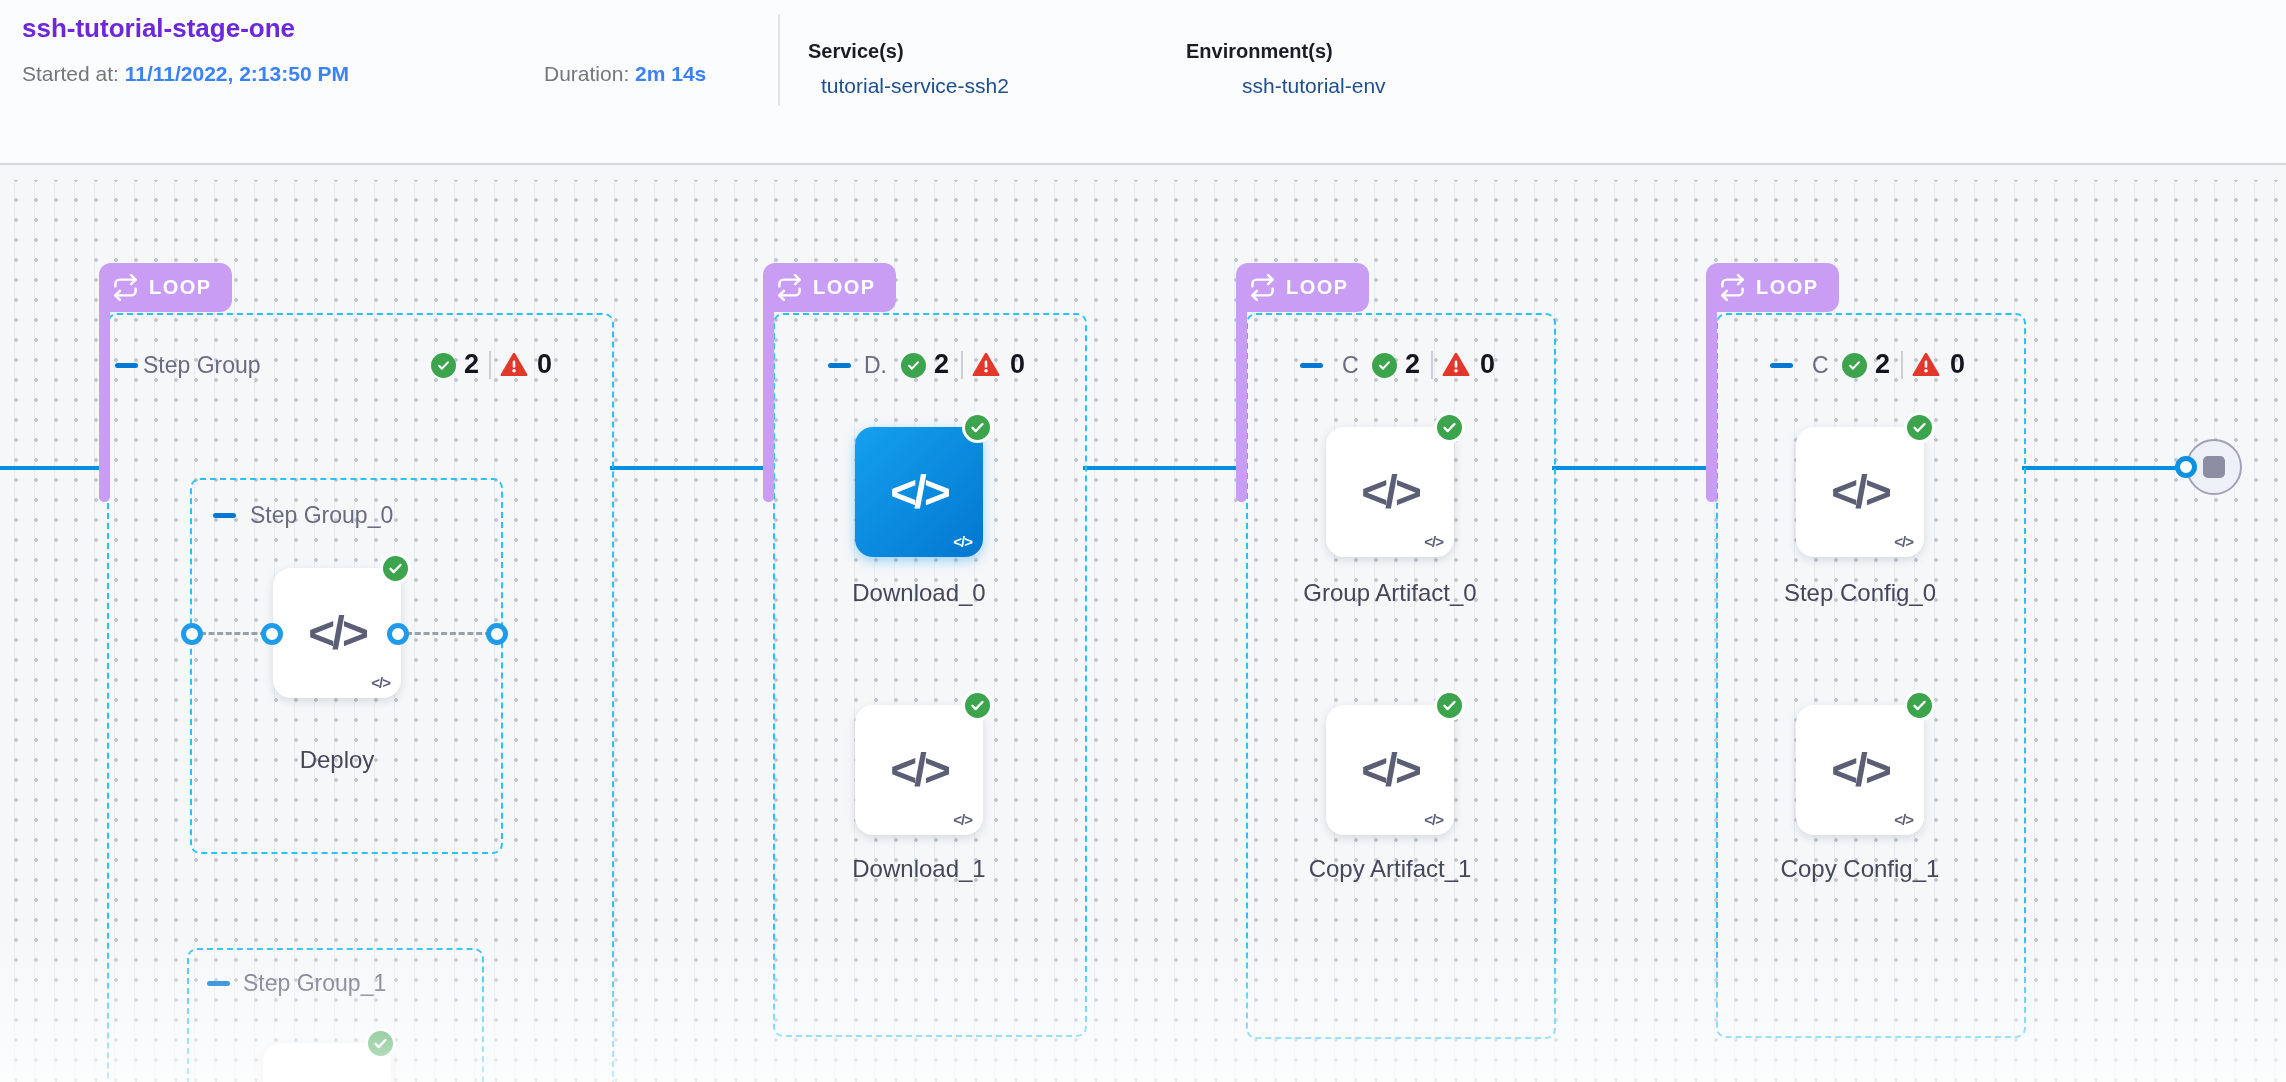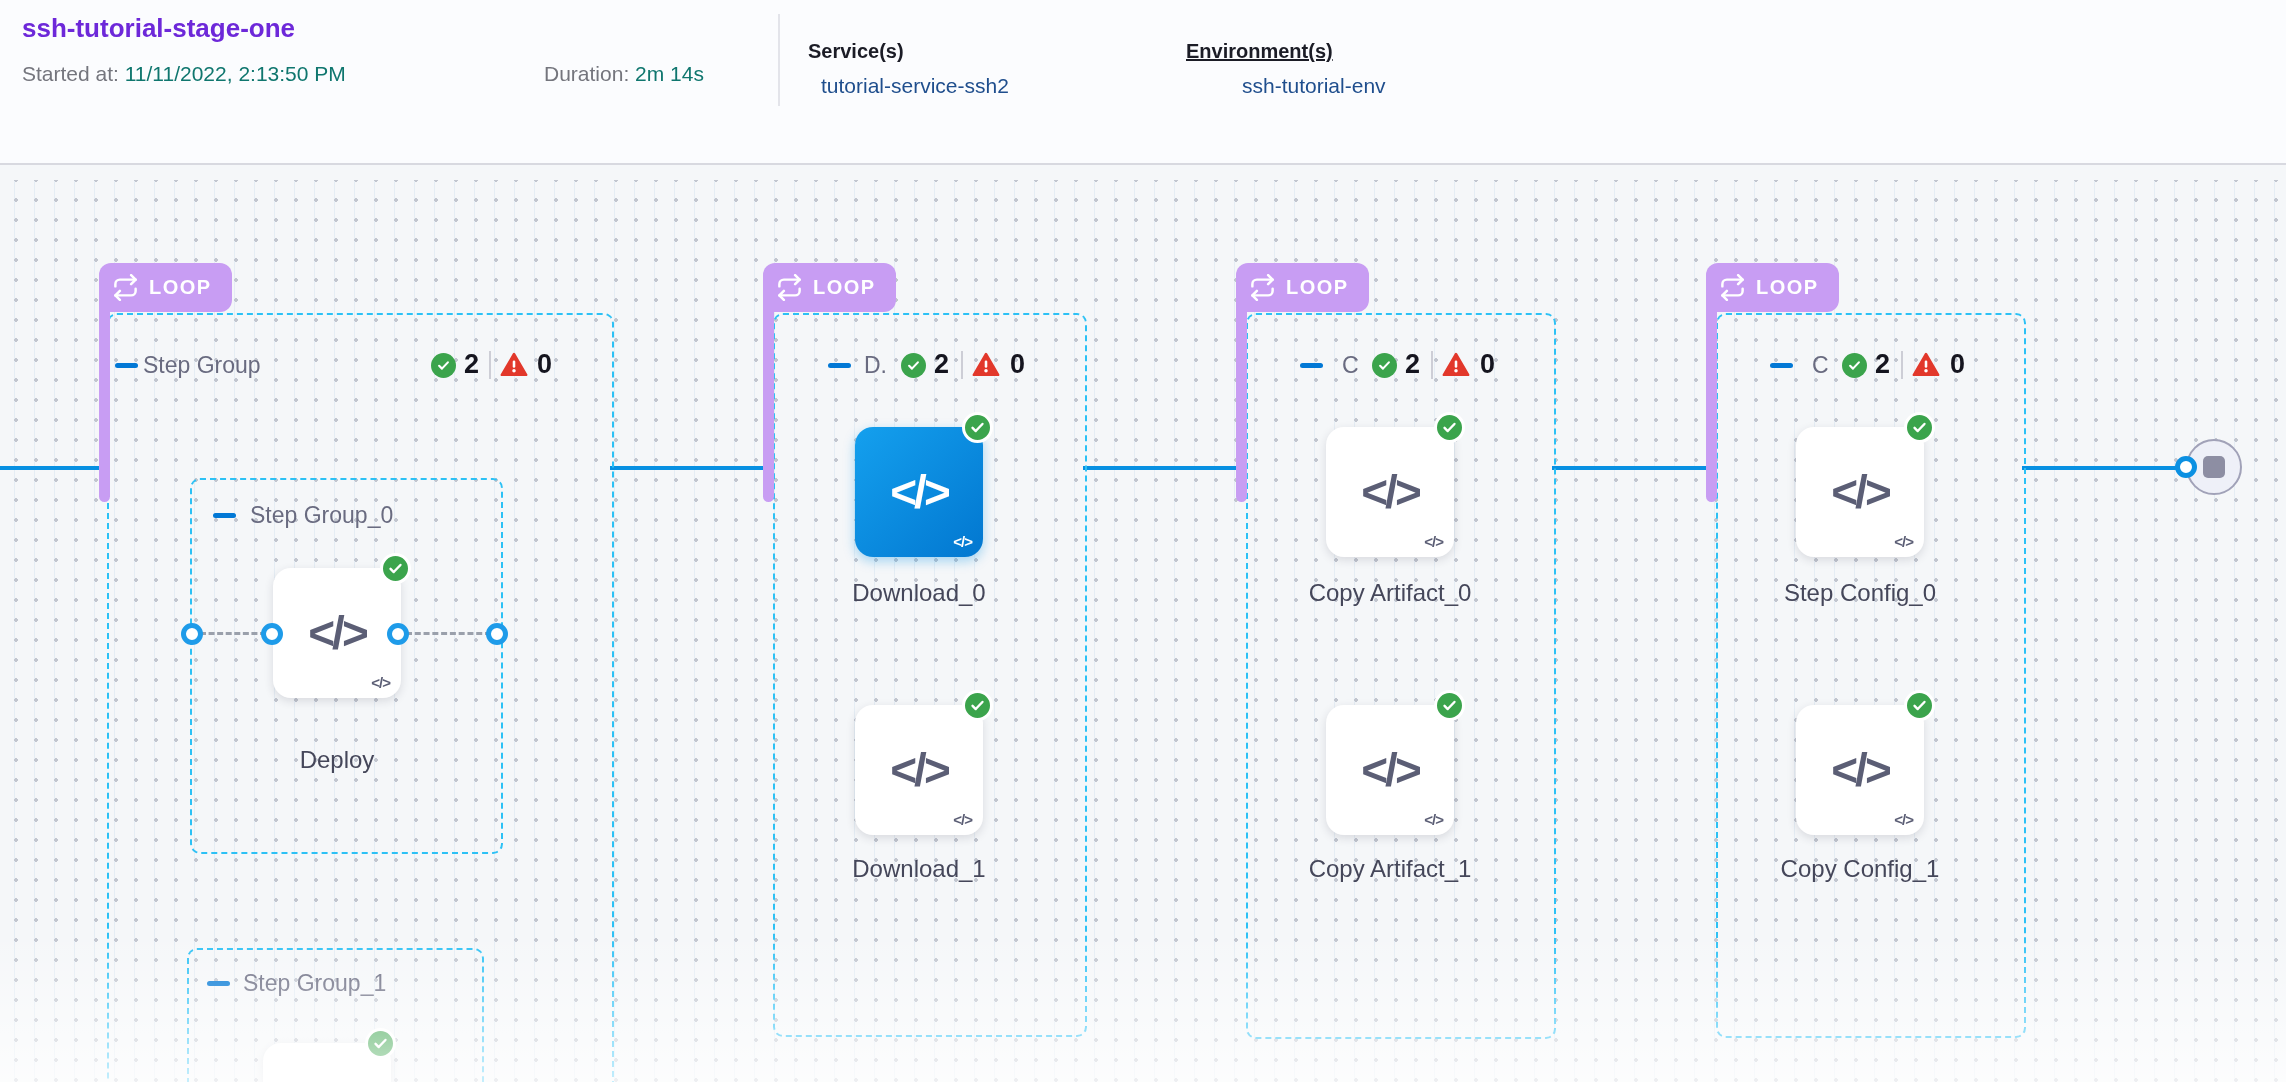--- a/index.html
+++ b/index.html
@@ -10,21 +10,21 @@
   }
   .abs{position:absolute;}
 
   
   .topbar{
     left:0;top:0;width:2286px;height:163px;background:#fbfcfe;
     border-bottom:2px solid #d8d9e0;z-index:20;
   }
   .stage-title{left:22px;top:13px;font-size:26px;font-weight:700;color:#6d28d9;}
   .meta{font-size:21px;color:#74757d;}
-  .meta b{font-weight:400;color:#0f766e;}
+  .meta b{font-weight:700;color:#3b82f6;}
   .hdr-sep{left:778px;top:14px;width:2px;height:92px;background:#e3e4ea;}
   .sec-label{font-size:20px;font-weight:700;color:#1b1c26;}
   .sec-link{font-size:21px;color:#1f4e8d;cursor:pointer;}
 
   
   .canvas{
     left:0;top:180px;width:2286px;height:1056px;overflow:hidden;
     background-color:#f5f7f9;
     background-image:
       radial-gradient(circle,#c2c6cf 1.6px,transparent 1.9px),
@@ -94,21 +94,21 @@
 </head>
 <body>
 
 <div class="abs topbar">
   <div class="abs stage-title">ssh-tutorial-stage-one</div>
   <div class="abs meta" style="left:22px;top:62px;"><span>Started at:</span> <b>11/11/2022, 2:13:50 PM</b></div>
   <div class="abs meta" style="left:544px;top:62px;"><span>Duration:</span> <b>2m 14s</b></div>
   <div class="abs hdr-sep"></div>
   <div class="abs sec-label" style="left:808px;top:40px;">Service(s)</div>
   <div class="abs sec-link" style="left:808px;top:74px;margin-left:13px;">tutorial-service-ssh2</div>
-  <div class="abs sec-label" style="left:1186px;top:40px;text-decoration:underline;">Environment(s)</div>
+  <div class="abs sec-label" style="left:1186px;top:40px;">Environment(s)</div>
   <div class="abs sec-link" style="left:1242px;top:74px;text-align:center;">ssh-tutorial-env</div>
 </div>
 
 <div class="abs canvas">
 
   <div class="abs pline" style="left:0;top:286px;width:104px;"></div>
   <div class="abs pline" style="left:610px;top:286px;width:158px;"></div>
   <div class="abs pline" style="left:1083px;top:286px;width:160px;"></div>
   <div class="abs pline" style="left:1552px;top:286px;width:160px;"></div>
   <div class="abs pline" style="left:2022px;top:286px;width:158px;"></div>
@@ -260,21 +260,21 @@
 
   <div class="abs step-card" style="left:1326px;top:247px;">
     <span class="code-glyph">&lt;/&gt;</span>
     <span class="corner-glyph">&lt;/&gt;</span>
   </div>
   <div class="abs status-badge" style="left:1434px;top:232px;">
     <svg width="17" height="17" viewBox="0 0 24 24" fill="none" stroke="#fff" stroke-width="3.4" stroke-linecap="round" stroke-linejoin="round">
         <path d="M5 12.5l4.5 4.5L19 7"></path>
       </svg>
   </div>
-  <div class="abs step-label" style="left:1250px;top:399px;">Copy Artifact_0</div>
+  <div class="abs step-label" style="left:1250px;top:399px;">Group Artifact_0</div>
 
   <div class="abs step-card" style="left:1326px;top:525px;">
     <span class="code-glyph">&lt;/&gt;</span>
     <span class="corner-glyph">&lt;/&gt;</span>
   </div>
   <div class="abs status-badge" style="left:1434px;top:510px;">
     <svg width="17" height="17" viewBox="0 0 24 24" fill="none" stroke="#fff" stroke-width="3.4" stroke-linecap="round" stroke-linejoin="round">
         <path d="M5 12.5l4.5 4.5L19 7"></path>
       </svg>
   </div>

